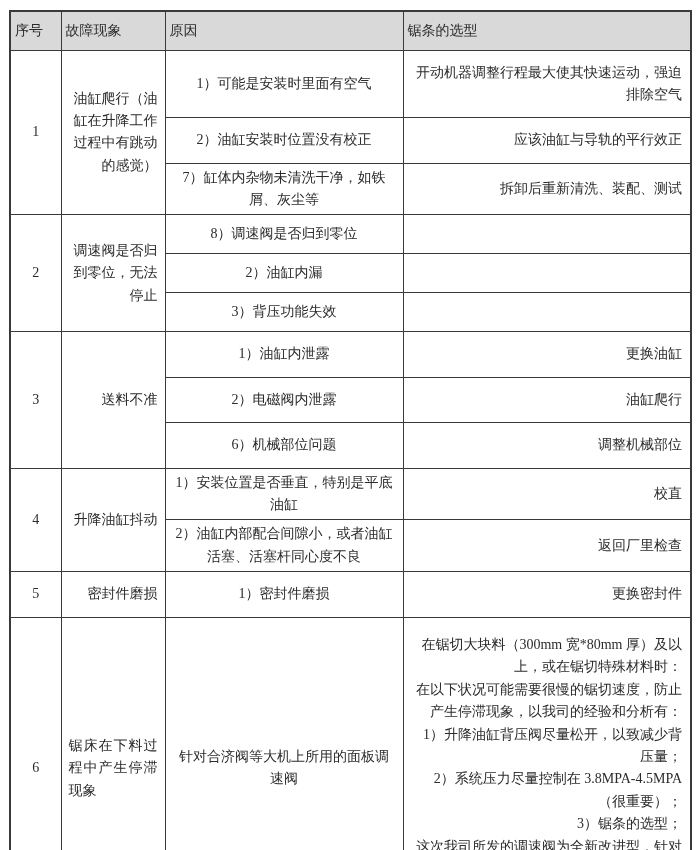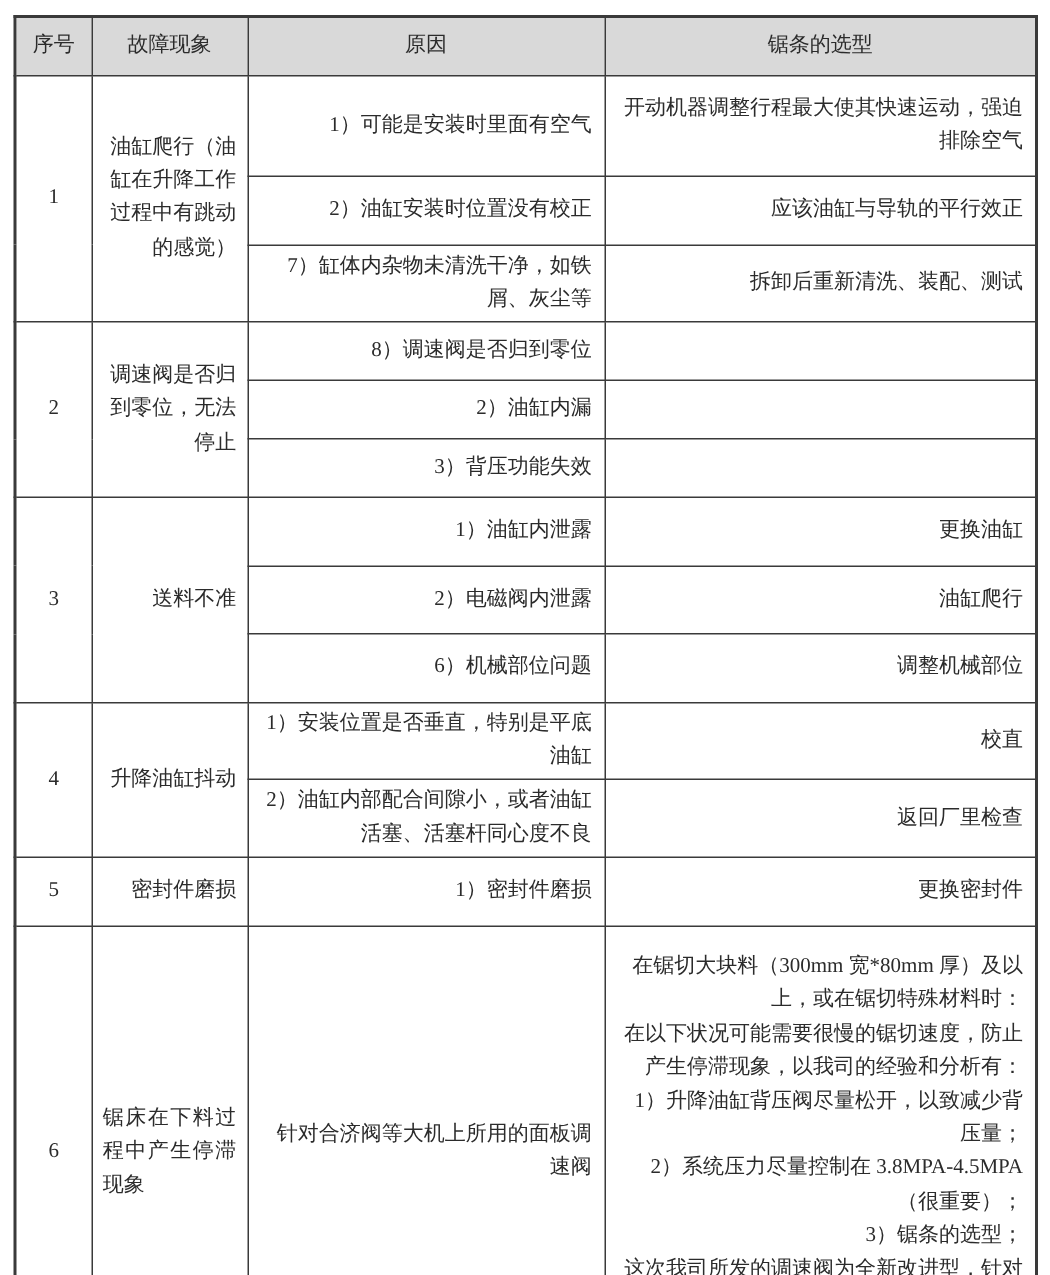--- a/index.html
+++ b/index.html
@@ -28,37 +28,37 @@
     border: 1px solid #3a3a3a;
     font-size: 14px;
     line-height: 1.6;
     vertical-align: middle;
     box-sizing: border-box;
     overflow: hidden;
   }
   th.col-header {
     background: #d9d9d9;
     font-weight: normal;
-    text-align: center;
+    text-align: left;
     padding: 0 4px;
   }
   td.cell-no {
     text-align: center;
     padding: 2px;
   }
   td.cell-phen {
     text-align: right;
     padding: 3px 7px;
   }
   td.cell-phen.justified {
     text-align: justify;
     text-justify: inter-character;
   }
   td.cell-cause {
-    text-align: right;
+    text-align: center;
     padding: 3px 8px;
   }
   td.cell-sol {
     text-align: right;
     padding: 11px 8px;
   }
   td.preline {
     white-space: pre-line;
     line-height: 23px;
     padding-top: 2px;

